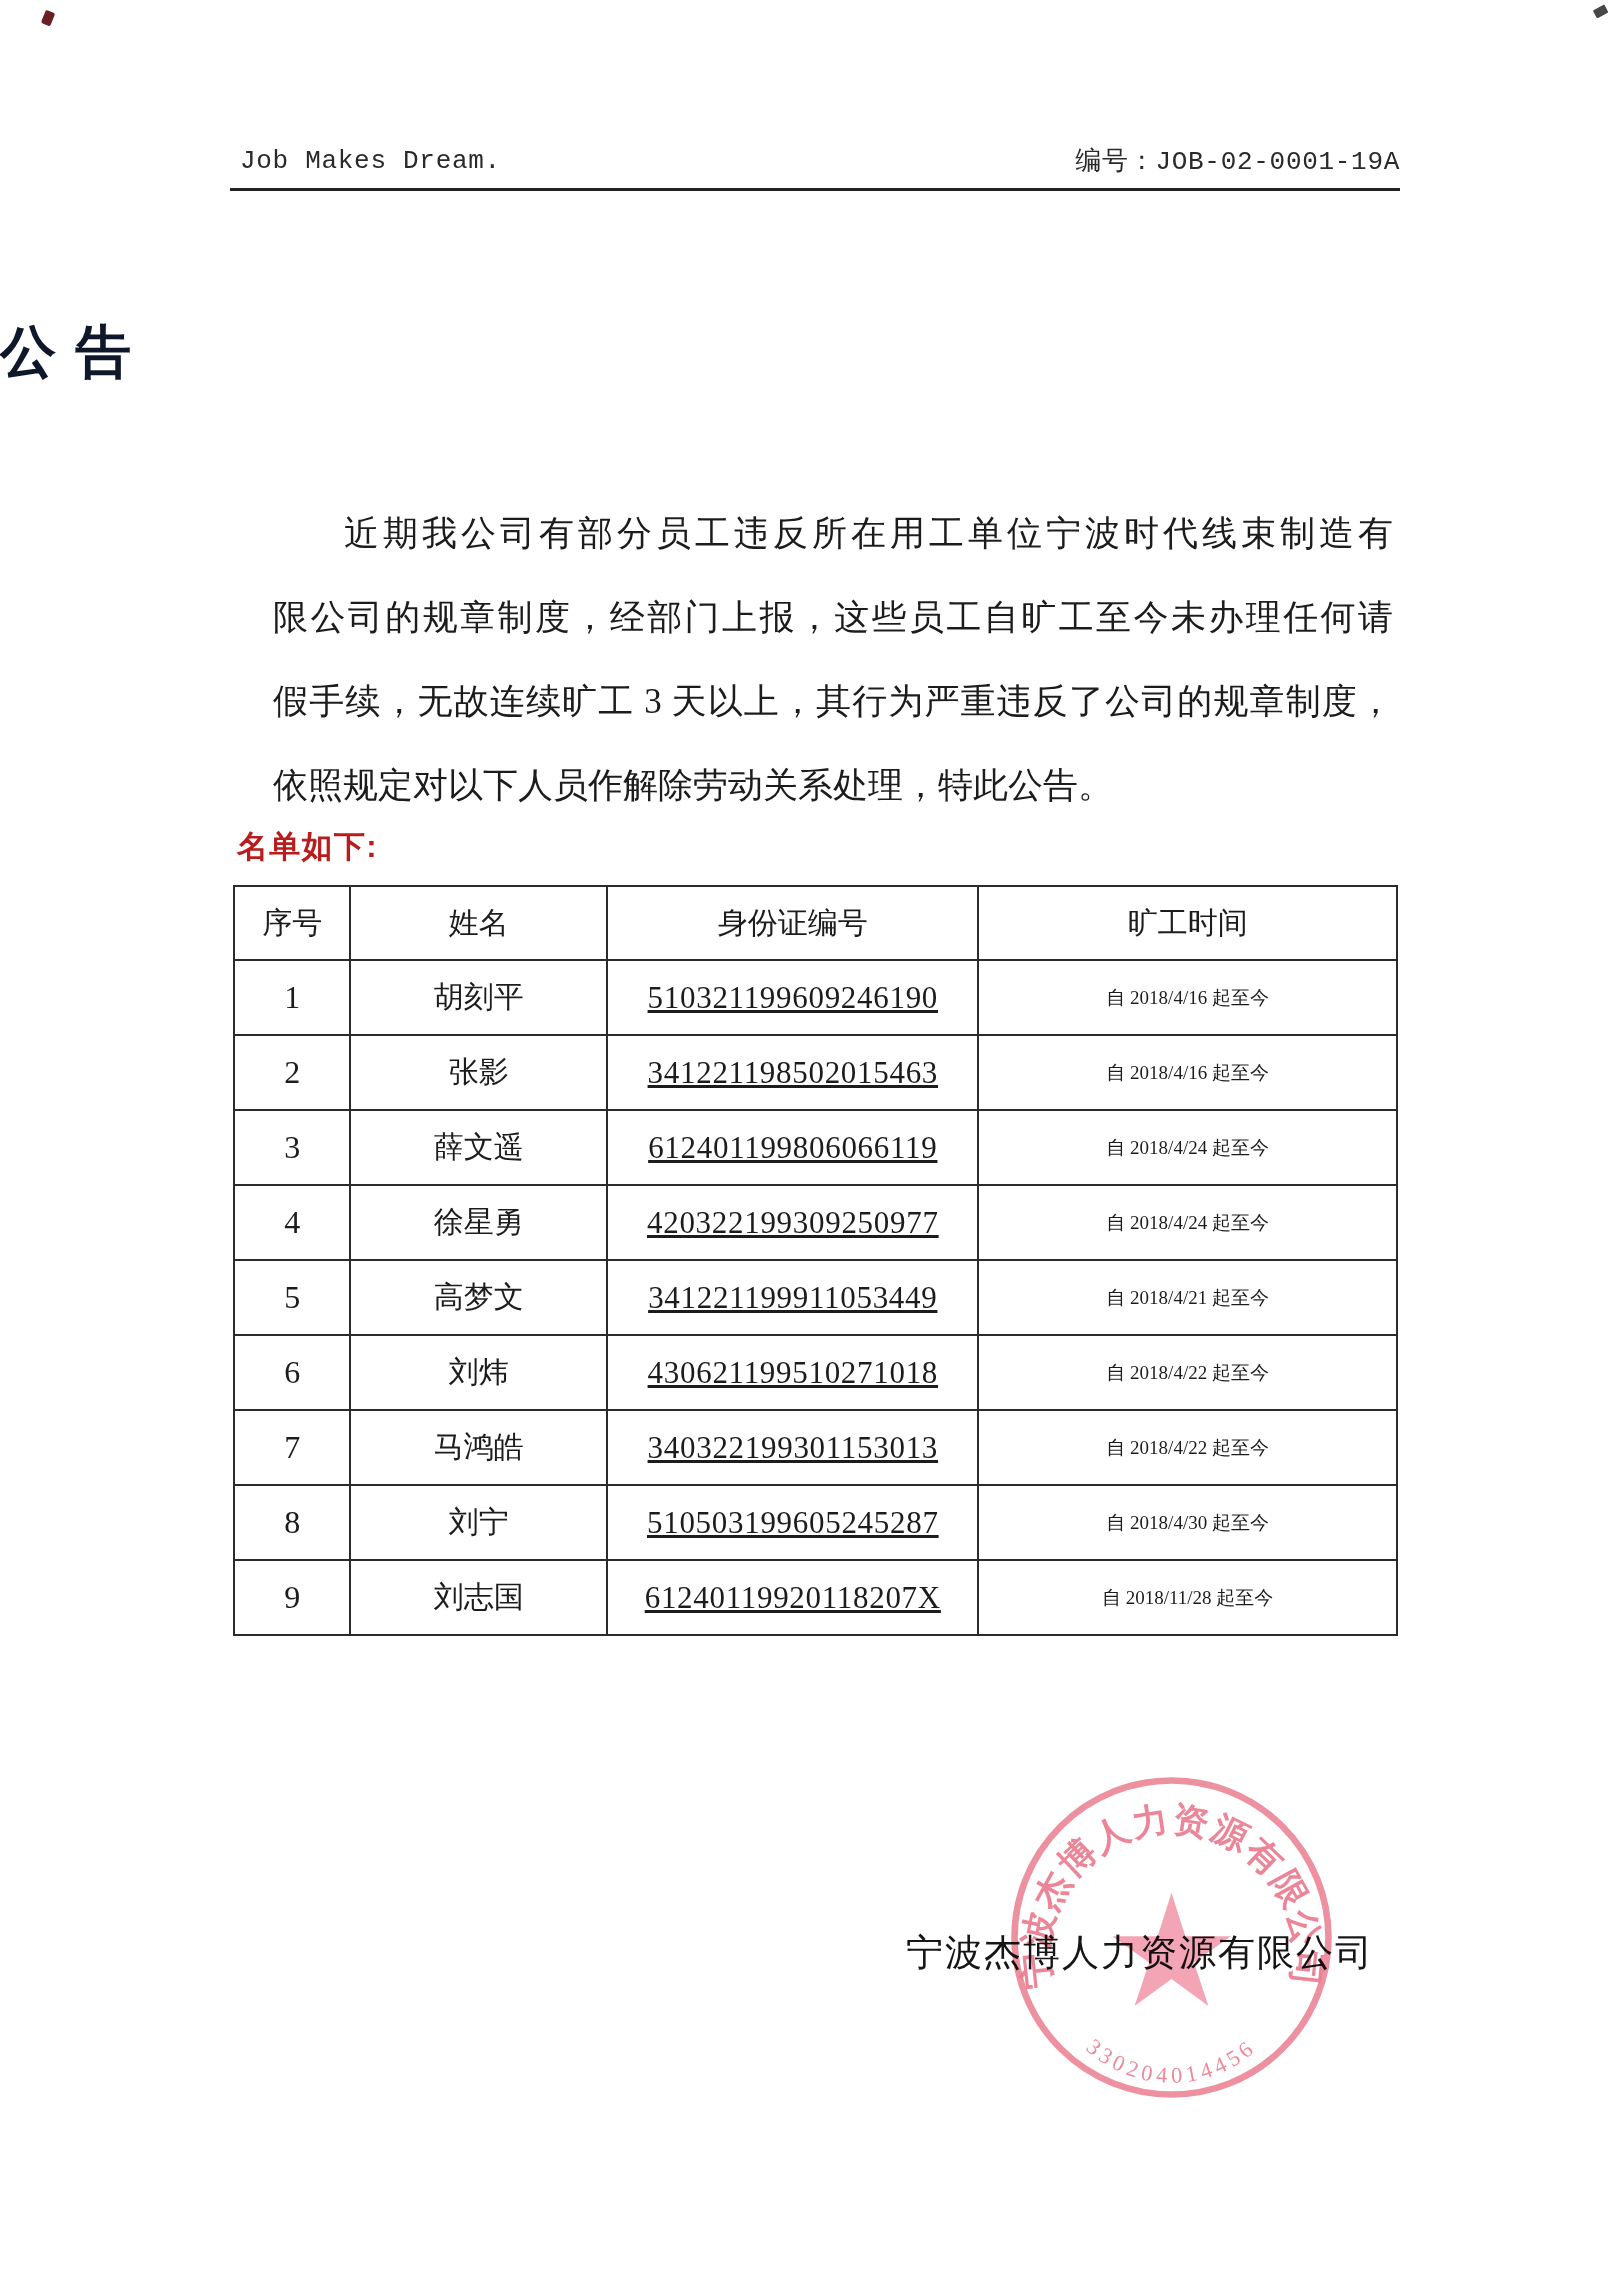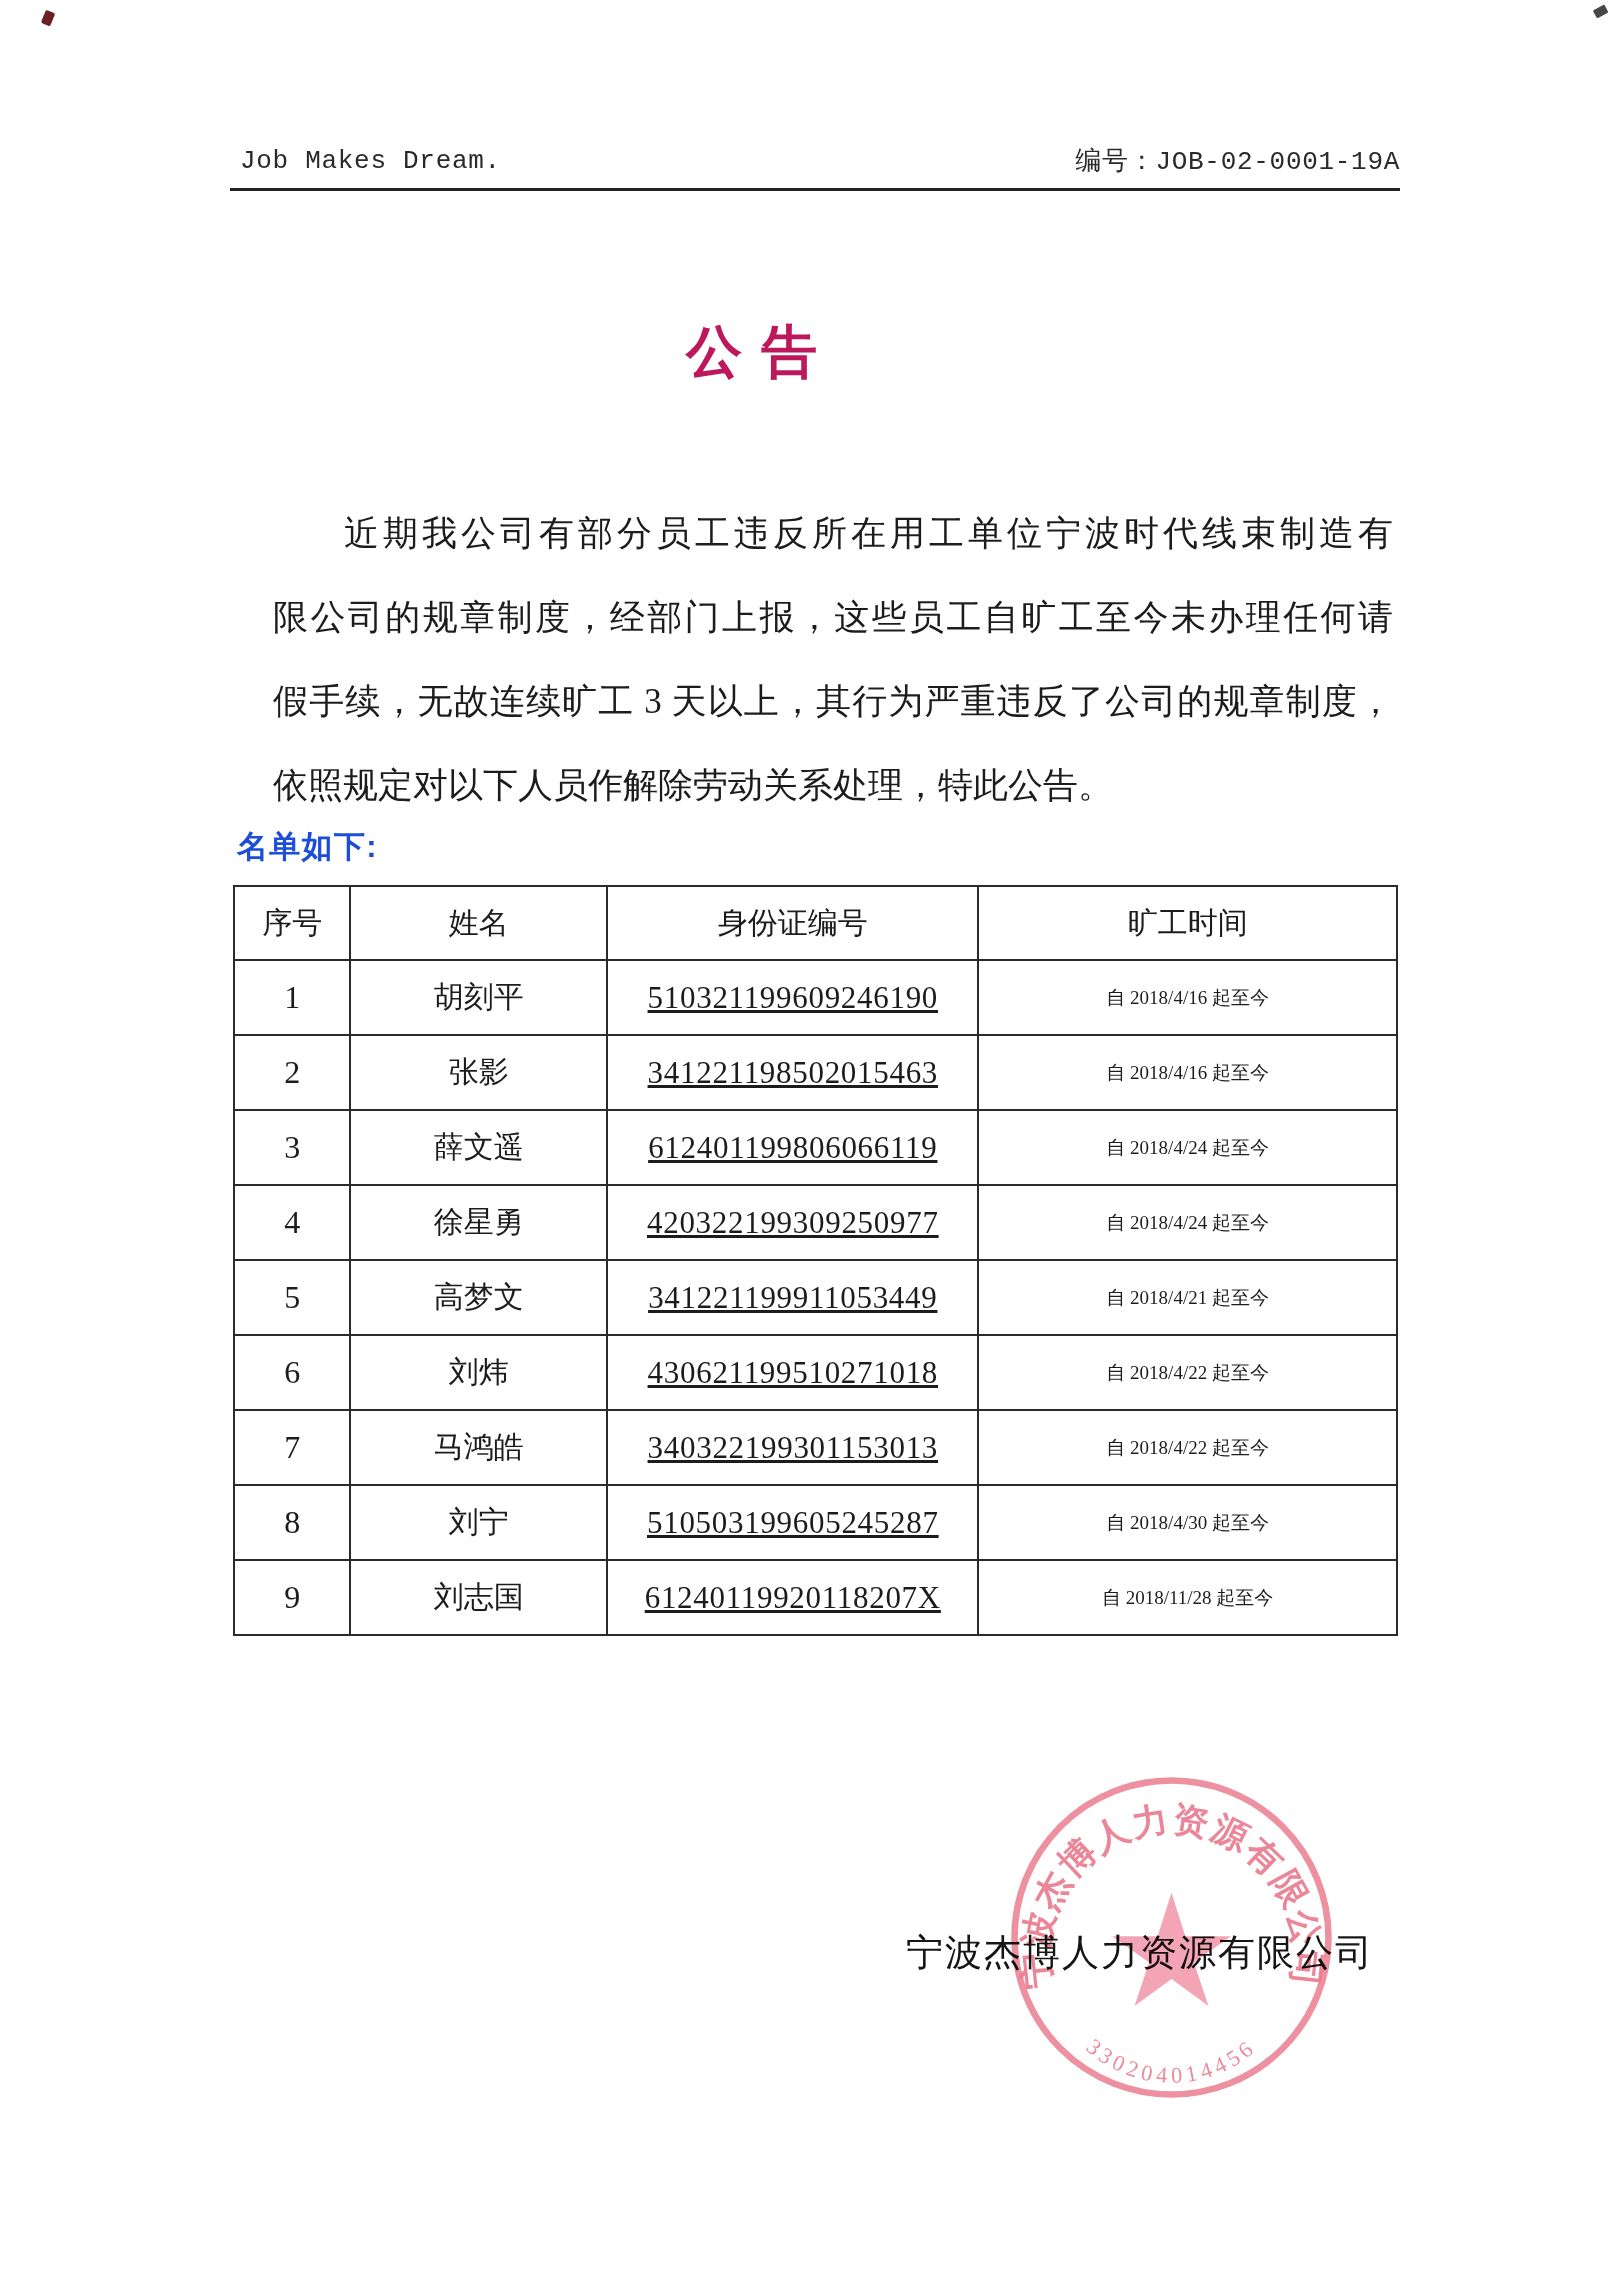--- a/index.html
+++ b/index.html
@@ -18,42 +18,42 @@
     font-family:"Liberation Mono","DejaVu Sans Mono",monospace;
     font-size:26px;color:#2a2a2a;letter-spacing:0.7px;
   }
   .header-rule{
     position:absolute;left:230px;top:188px;width:1170px;height:3.3px;
     background:#232323;
   }
   
   .doc-title{
     position:absolute;left:0;top:315px;width:1506px;
-    text-align:center;font-size:56px;font-weight:bold;color:#be185d;
+    font-size:56px;font-weight:bold;color:#0f172a;
     letter-spacing:2.6px;
   }
   
   .body-block{
     position:absolute;left:237px;top:492px;width:1156px;
     font-size:35px;color:#1c1c1c;
   }
   .body-line{
     line-height:84px;
     text-align:justify;text-align-last:justify;
     text-justify:inter-character;
     white-space:normal;
     margin-left:36px;
   }
   .body-line.first{text-indent:71px;}
   .body-line.last{text-align-last:auto;}
   
   .list-label{
     position:absolute;left:237px;top:826px;
     font-family:"Liberation Sans","DejaVu Sans",sans-serif;
-    font-size:31px;font-weight:bold;color:#1d4ed8;letter-spacing:1.3px;
+    font-size:31px;font-weight:bold;color:#b91c1c;letter-spacing:1.3px;
   }
   
   table.roster{
     position:absolute;left:233px;top:885px;width:1165px;
     border-collapse:collapse;table-layout:fixed;
     font-size:30px;color:#1c1c1c;
   }
   table.roster th,table.roster td{
     border:2px solid #2b2b2b;
     text-align:center;vertical-align:middle;

